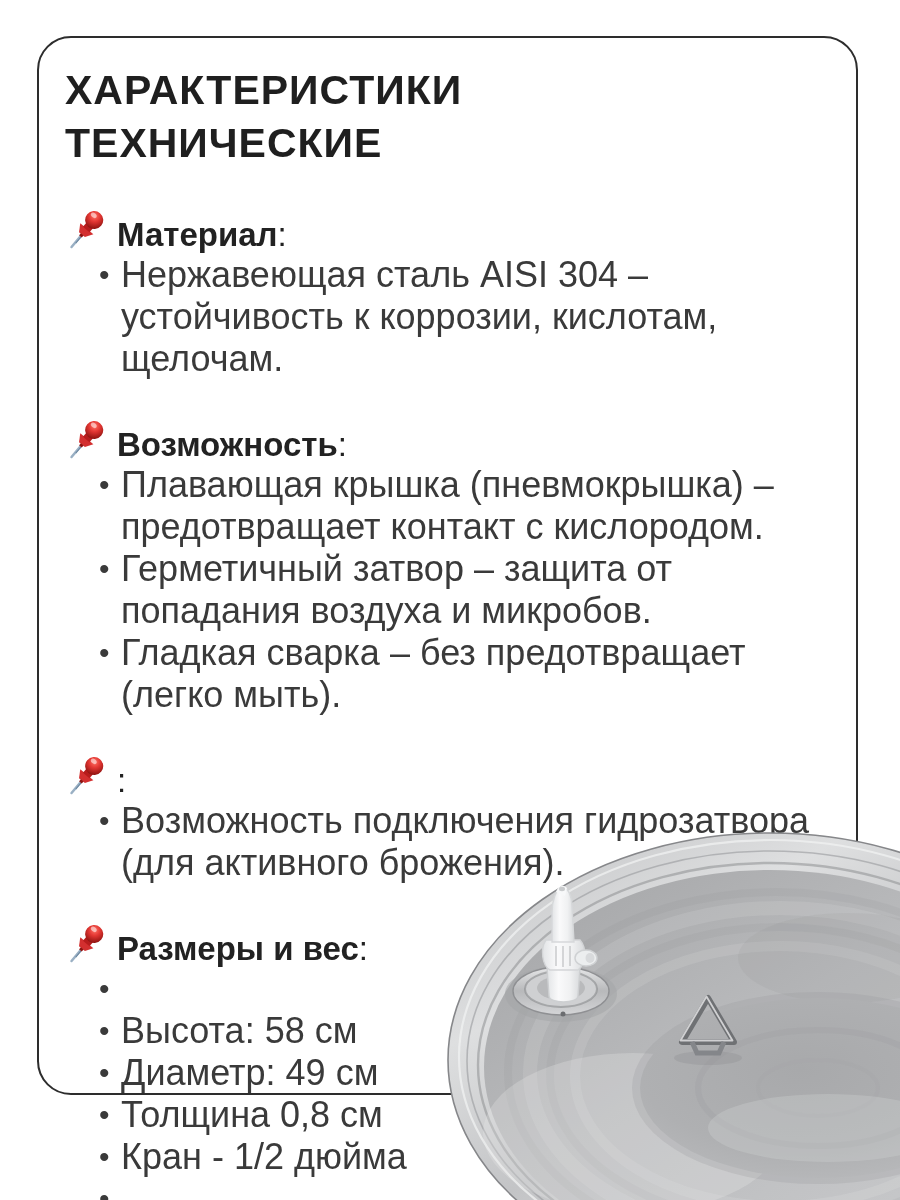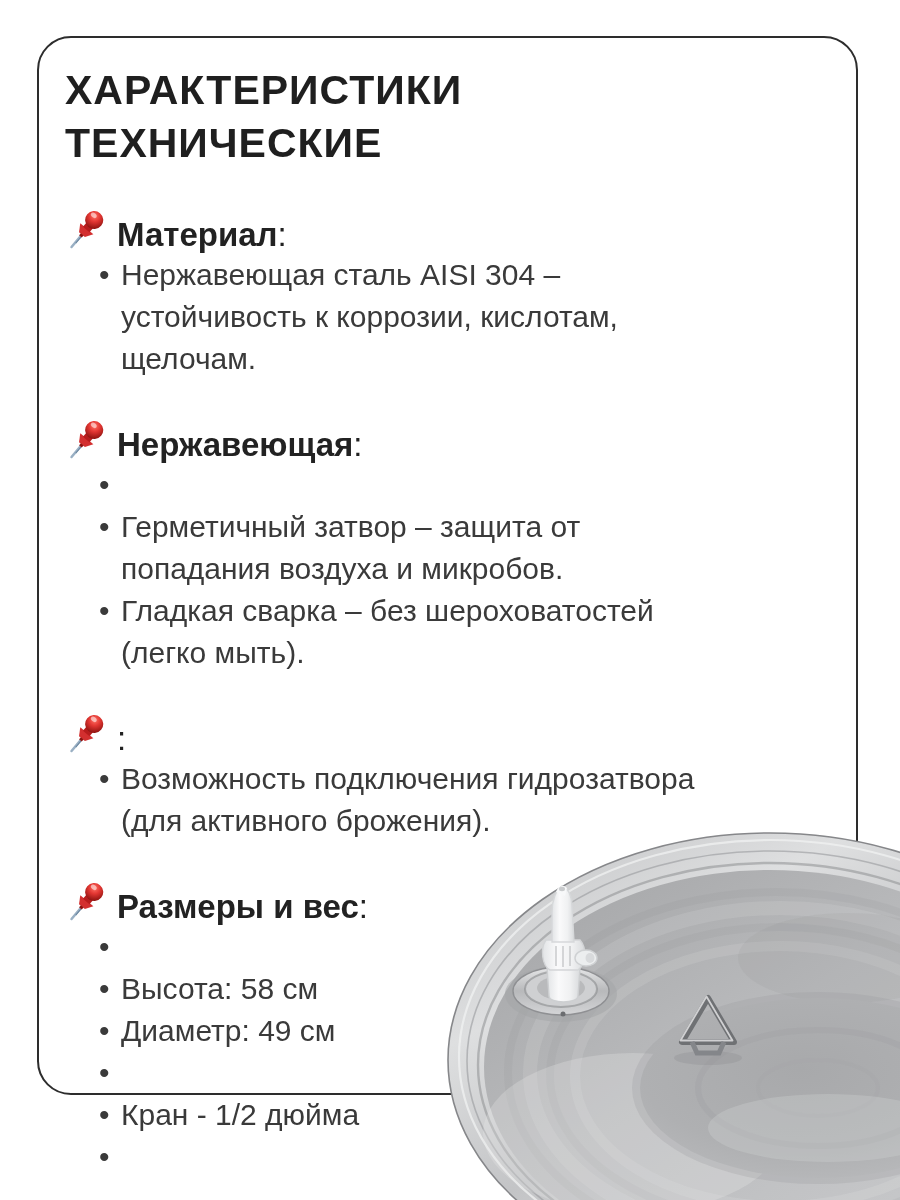--- a/index.html
+++ b/index.html
@@ -18,21 +18,21 @@
     letter-spacing:1px;color:#1f1f1f;}
   .title .line{display:block;}
   .sec-head{display:flex;align-items:flex-end;height:44px;margin-top:40px;}
   .pin{width:40px;height:46px;margin-right:12px;flex:none;display:inline-flex;align-items:center;}
   .pin svg{width:100%;height:100%;}
   .sec-title{font-size:33px;font-weight:700;color:#222222;}
   .sec-colon{font-size:33px;font-weight:400;color:#222222;}
   ul.spec-list{list-style:none;margin:0;padding:0;}
   ul.spec-list li{display:flex;padding-left:34px;}
   .dot{width:22px;flex:none;font-size:30px;line-height:42px;color:#3a3a3a;}
-  .txt{font-size:30px;line-height:42px;color:#3a3a3a;white-space:pre-line;}
+  .txt{font-size:36px;line-height:42px;color:#3a3a3a;white-space:pre-line;}
   .lid-photo{position:absolute;left:428px;top:828px;width:472px;height:372px;}
 </style>
 </head>
 <body>
 
 <svg width="0" height="0" style="position:absolute">
   <defs>
     <radialGradient id="pinHead" cx="38%" cy="32%" r="70%">
       <stop offset="0%" stop-color="#ff7063"></stop>
       <stop offset="45%" stop-color="#e23632"></stop>
@@ -111,35 +111,37 @@
           <line x1="21" y1="30" x2="21" y2="46" stroke="#9ab0c4" stroke-width="2.6" stroke-linecap="round"></line>
           <line x1="21.8" y1="31" x2="21.8" y2="40" stroke="#5d7a96" stroke-width="1.1" opacity="0.8"></line>
           <path d="M12 21 h18 l-5 8 h-8 Z" fill="#d32f2f"></path>
           <rect x="16.5" y="16" width="9" height="6" fill="#b71c1c"></rect>
           <circle cx="21" cy="9" r="9.5" fill="url(#pinHead)"></circle>
           <ellipse cx="17.5" cy="5.5" rx="3.4" ry="2.4" fill="#ffffff" opacity="0.55"></ellipse>
           <rect x="19.2" y="28.5" width="3.6" height="3" fill="#8f1310"></rect>
         </g>
           </svg>
       </span>
-      <span class="sec-title">Нержавеющая</span>
-        <span class="sec-colon">:</span>
-    </div>
-    <ul class="spec-list">
-      <li>
-          <span class="dot">•</span>
+      <span class="sec-title">Возможность</span>
+        <span class="sec-colon">:</span>
+    </div>
+    <ul class="spec-list">
+      <li>
+          <span class="dot">•</span>
+          <span class="txt">Плавающая крышка (пневмокрышка) –
+предотвращает контакт с кислородом.</span>
         </li>
       <li>
           <span class="dot">•</span>
           <span class="txt">Герметичный затвор – защита от
 попадания воздуха и микробов.</span>
         </li>
       <li>
           <span class="dot">•</span>
-          <span class="txt">Гладкая сварка – без шероховатостей
+          <span class="txt">Гладкая сварка – без предотвращает
 (легко мыть).</span>
         </li>
     </ul>
   </div>
 
   <div class="section">
     <div class="sec-head">
       <span class="pin">
         <svg viewBox="0 0 42 48">
             <g transform="rotate(40 21 24)">
@@ -189,20 +191,21 @@
       <li>
           <span class="dot">•</span>
           <span class="txt">Высота: 58 см</span>
         </li>
       <li>
           <span class="dot">•</span>
           <span class="txt">Диаметр: 49 см</span>
         </li>
       <li>
           <span class="dot">•</span>
+          <span class="txt">Толщина 0,8 см</span>
         </li>
       <li>
           <span class="dot">•</span>
           <span class="txt">Кран - 1/2 дюйма</span>
         </li>
       <li>
           <span class="dot">•</span>
         </li>
     </ul>
   </div>

